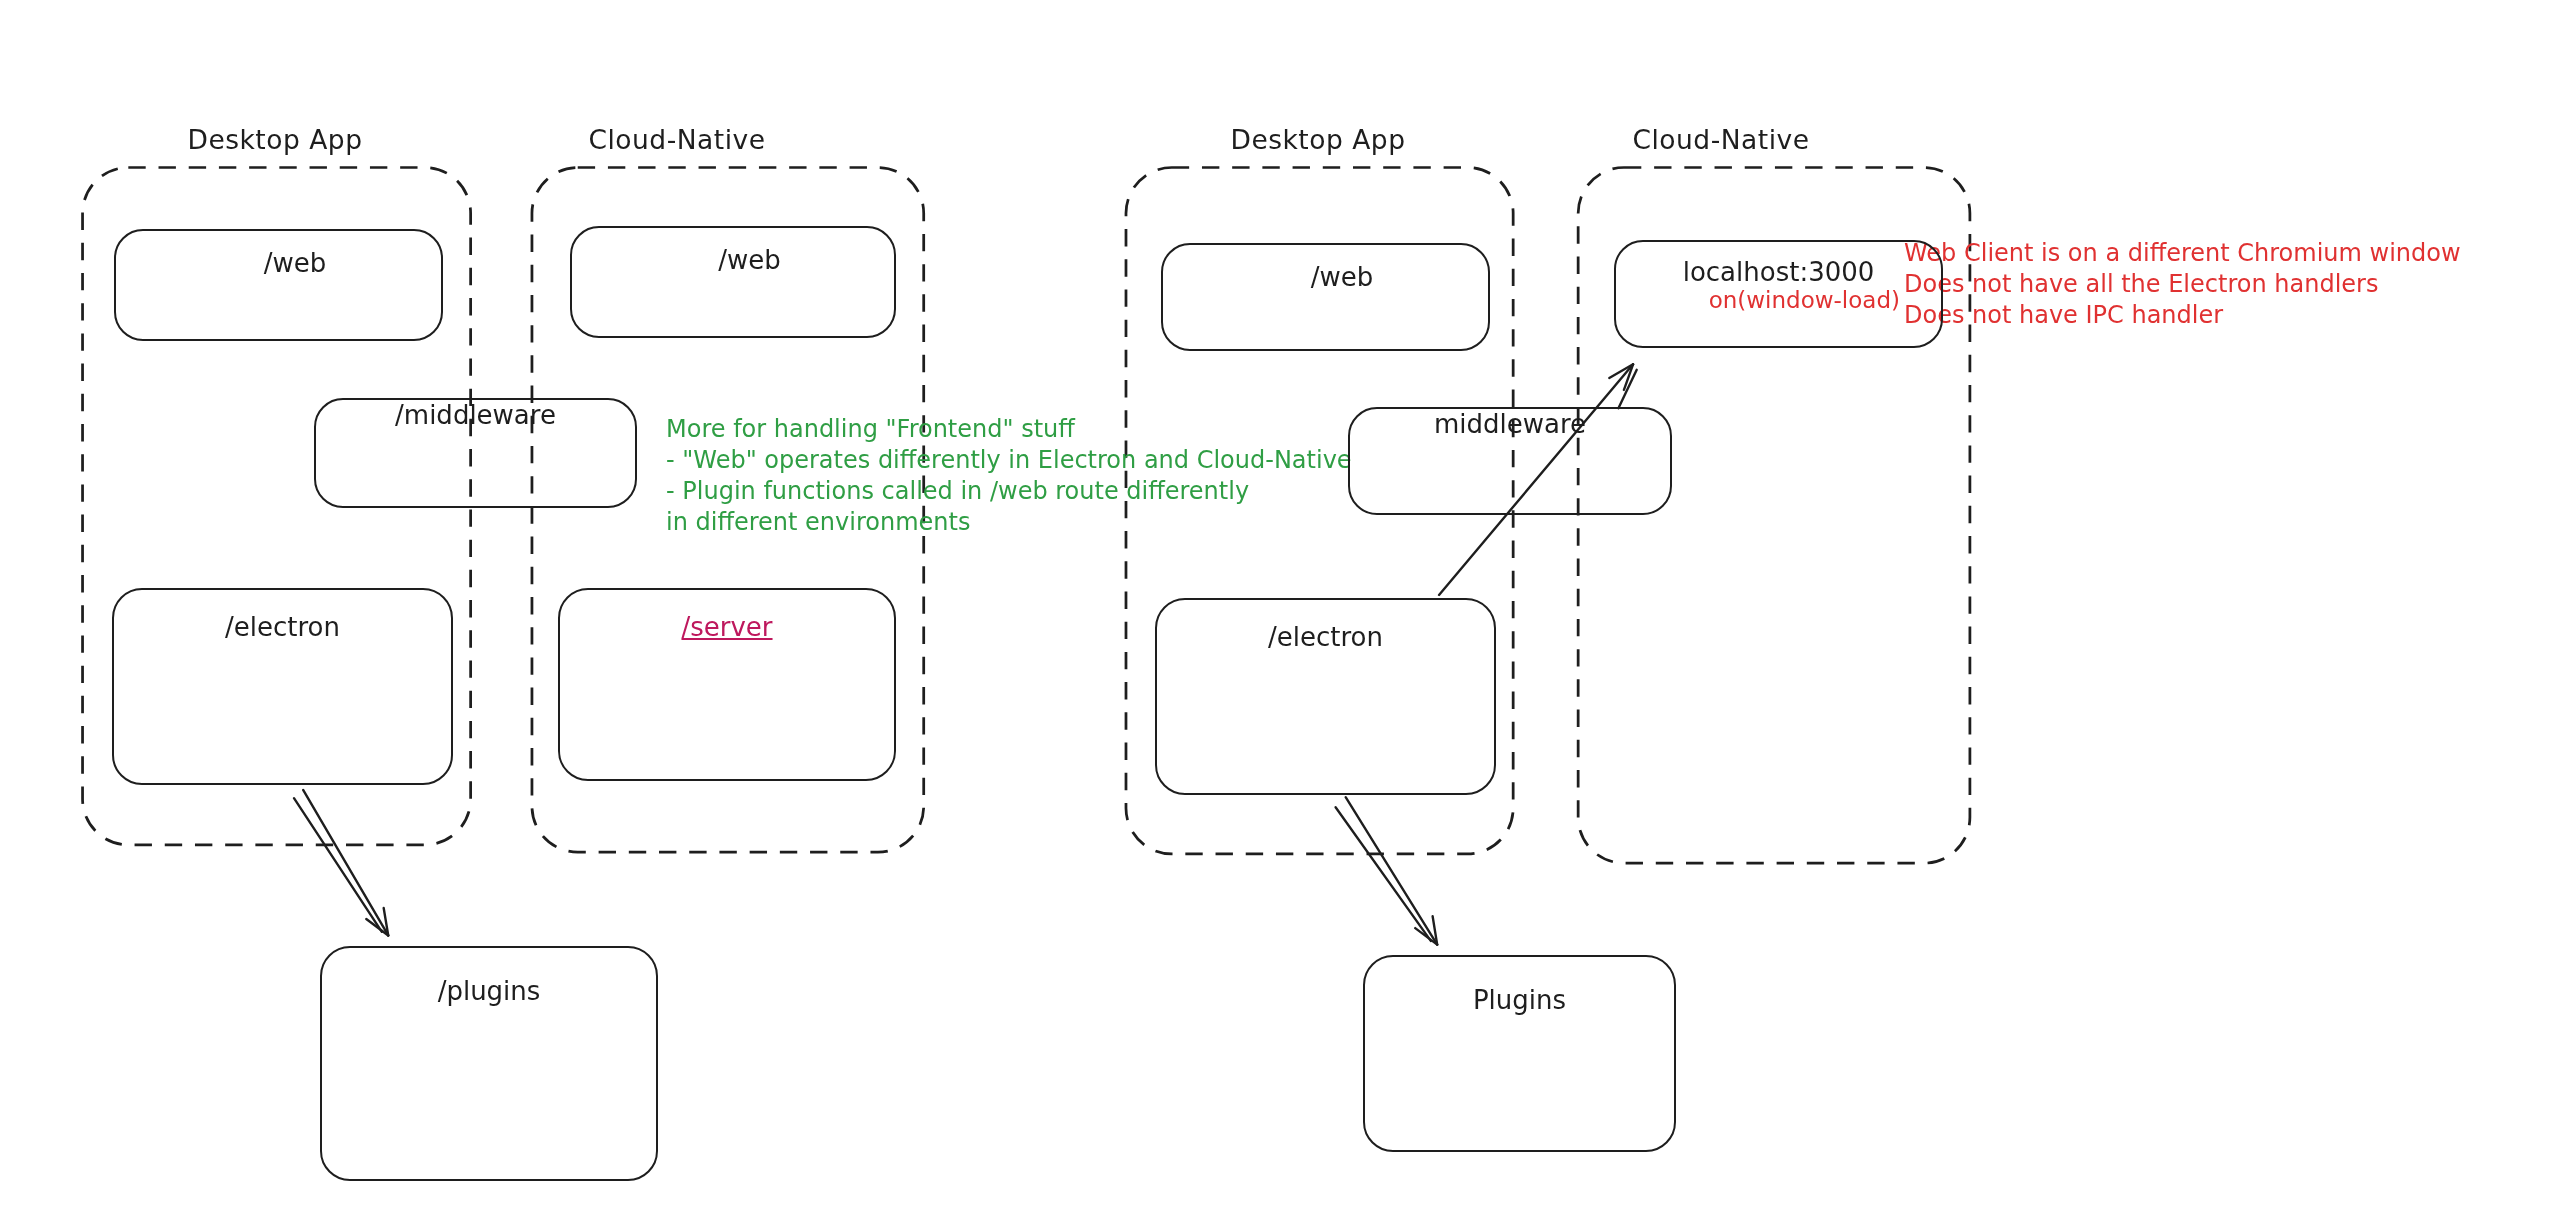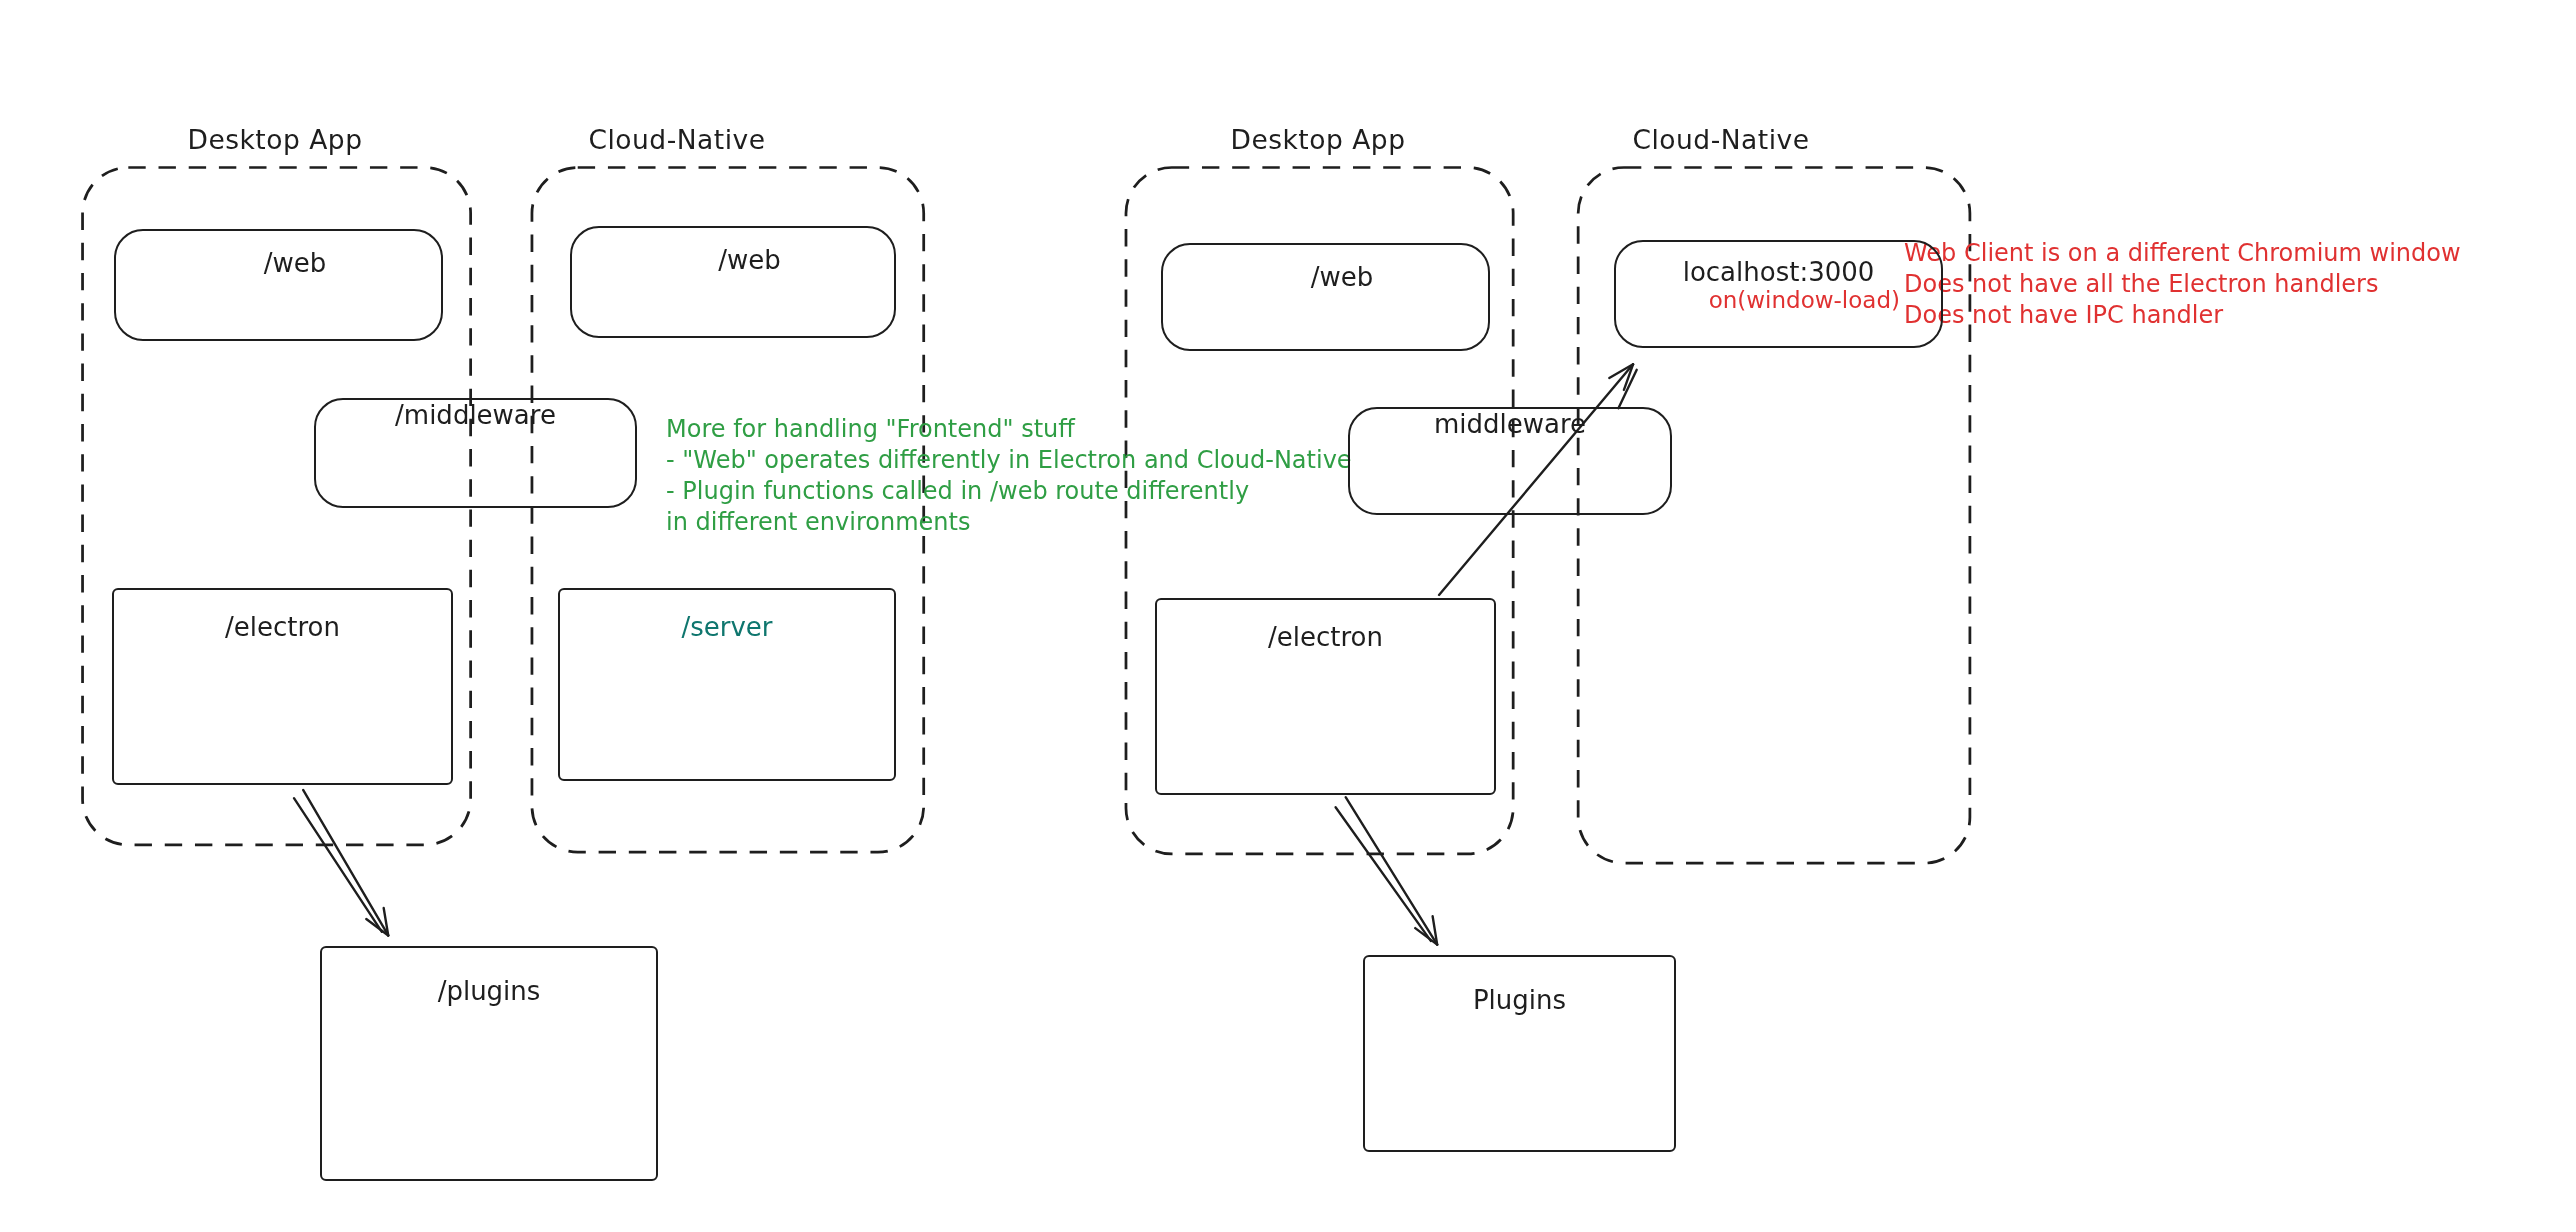--- a/index.html
+++ b/index.html
@@ -34,28 +34,28 @@
     box-sizing: border-box;
     border: 2.7px solid #1e1e1e;
     border-radius: 29px;
     background: transparent;
     display: flex;
     flex-direction: column;
     align-items: center;
     z-index: 3;
     font-size: 26px;
   }
-  .box.big { border-radius: 6px; }
+  .box.big { border-radius: 30px; }
   .box-label { white-space: nowrap; }
   .pad16 { padding-top: 14.6px; }
   .pad18 { padding-top: 16.5px; margin-left: 33px; }
   .pad24 { padding-top: 22px; }
   .pad30 { padding-top: 27.5px; }
   .box.vcenter { justify-content: flex-start; }
-  .red-text { color: #0f766e; }
+  .red-text { color: #be185d; text-decoration: underline; }
 
   .sub-label {
     align-self: flex-end;
     padding-right: 41px;
     font-size: 23px;
     color: #e03131;
     white-space: nowrap;
   }
 
   .note {

